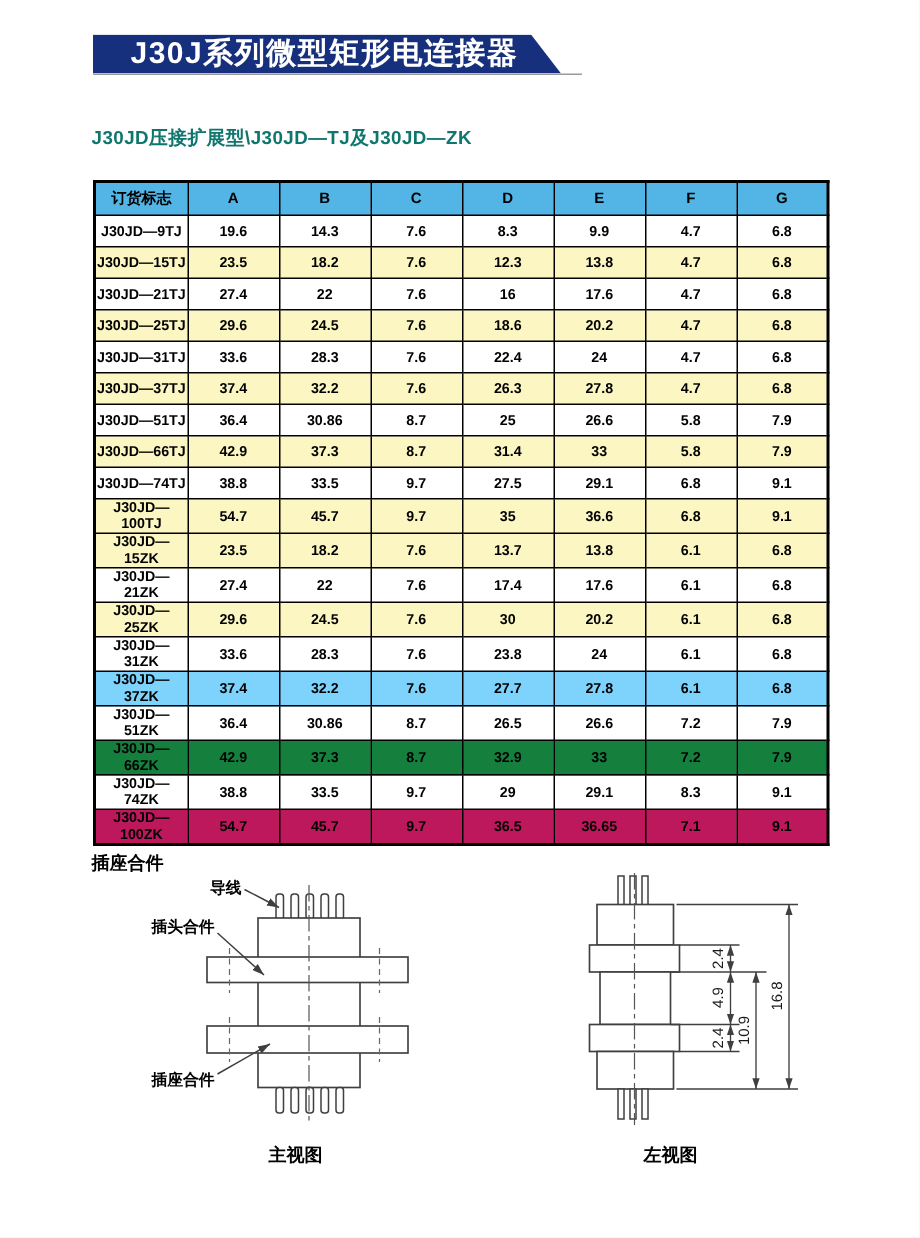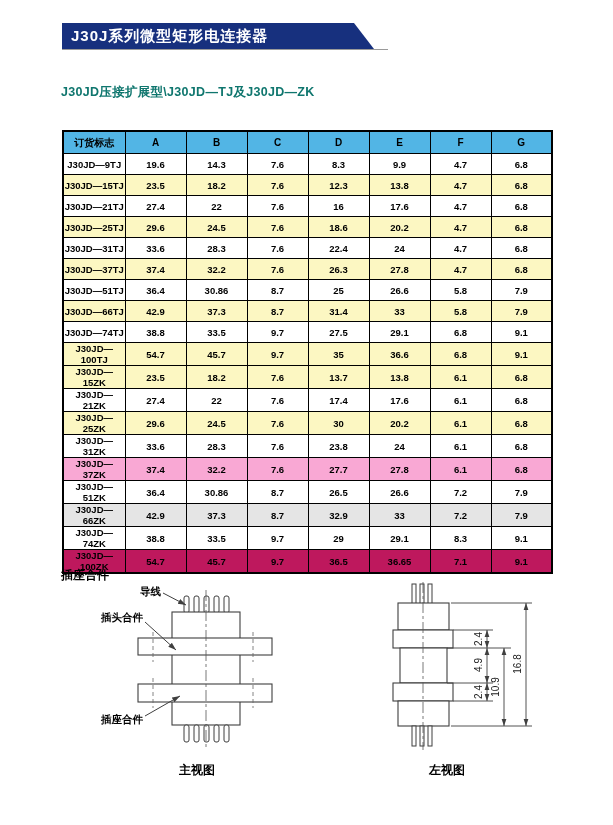--- a/index.html
+++ b/index.html
@@ -4,30 +4,30 @@
 <style>
   html,body{margin:0;padding:0;background:#fff;}
   #page{
     position:relative;width:613px;height:825px;background:#ffffff;
     font-family:"Liberation Sans",sans-serif;overflow:hidden;
     outline:1px solid #e3e3e3;
   }
   
   #banner{
     position:absolute;left:62px;top:23px;width:312px;height:26px;
-    color:#fff;font-size:15px;font-weight:bold;line-height:26px;
-    padding-left:9px;box-sizing:border-box;letter-spacing:1px;
+    color:#fff;font-size:20px;font-weight:bold;line-height:26px;
+    padding-left:25px;box-sizing:border-box;letter-spacing:1px;
     clip-path:polygon(0 0,calc(100% - 20px) 0,100% 100%,0 100%);
   }
   #banner-underline{position:absolute;left:62px;top:49px;width:326px;height:1px;background:#9a9a9a;}
   
   #subtitle{position:absolute;left:61px;top:84px;font-size:12.5px;font-weight:bold;letter-spacing:.3px;}
   
   #spec-table{
-    position:absolute;left:62px;top:130px;width:490px;
+    position:absolute;left:62px;top:120px;width:490px;
     border-collapse:collapse;table-layout:fixed;
     border:2px solid #000;
   }
   #spec-table th,#spec-table td{
     border:1px solid #000;text-align:center;vertical-align:middle;
     font-size:9.5px;font-weight:bold;color:#000;padding:0;
     height:20px;line-height:11px;
   }
   #spec-table th{height:21px;font-size:10px;}
   
@@ -213,41 +213,41 @@
         <tr>
           <td>J30JD—31ZK</td>
           <td>33.6</td>
           <td>28.3</td>
           <td>7.6</td>
           <td>23.8</td>
           <td>24</td>
           <td>6.1</td>
           <td>6.8</td>
         </tr>
-        <tr style="background: #f9a8d4;">
+        <tr style="background: #7dd3fc;">
           <td>J30JD—37ZK</td>
           <td>37.4</td>
           <td>32.2</td>
           <td>7.6</td>
           <td>27.7</td>
           <td>27.8</td>
           <td>6.1</td>
           <td>6.8</td>
         </tr>
         <tr>
           <td>J30JD—51ZK</td>
           <td>36.4</td>
           <td>30.86</td>
           <td>8.7</td>
           <td>26.5</td>
           <td>26.6</td>
           <td>7.2</td>
           <td>7.9</td>
         </tr>
-        <tr style="background: #e5e5e5; border-radius: 10px;">
+        <tr style="background: #15803d; border-radius: 10px;">
           <td>J30JD—66ZK</td>
           <td>42.9</td>
           <td>37.3</td>
           <td>8.7</td>
           <td>32.9</td>
           <td>33</td>
           <td>7.2</td>
           <td>7.9</td>
         </tr>
         <tr>

